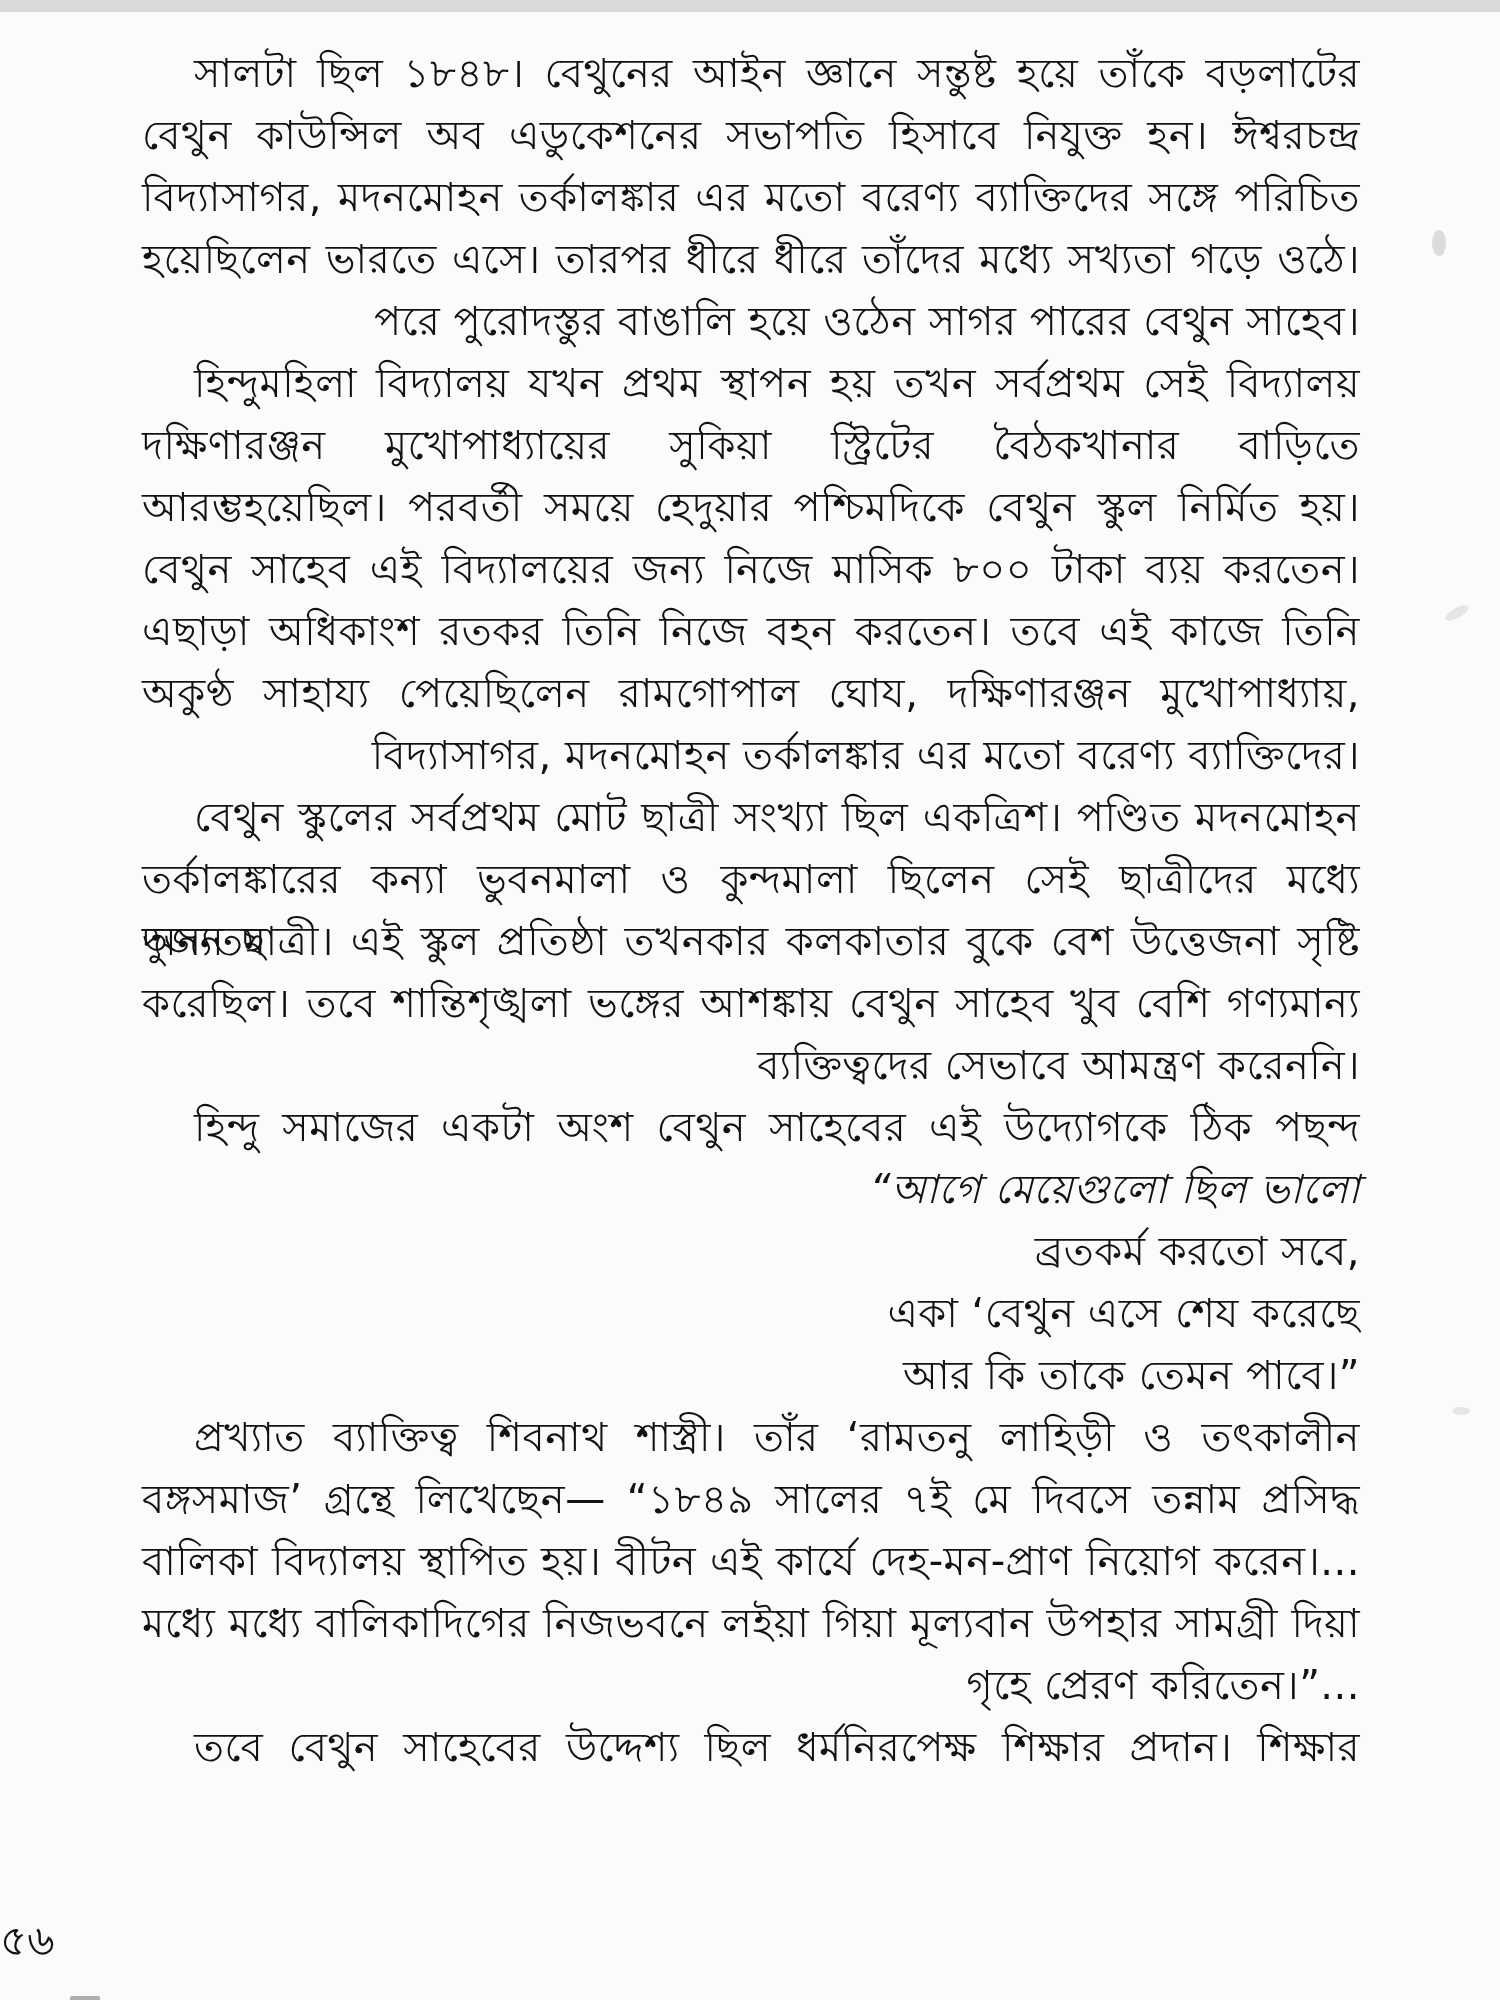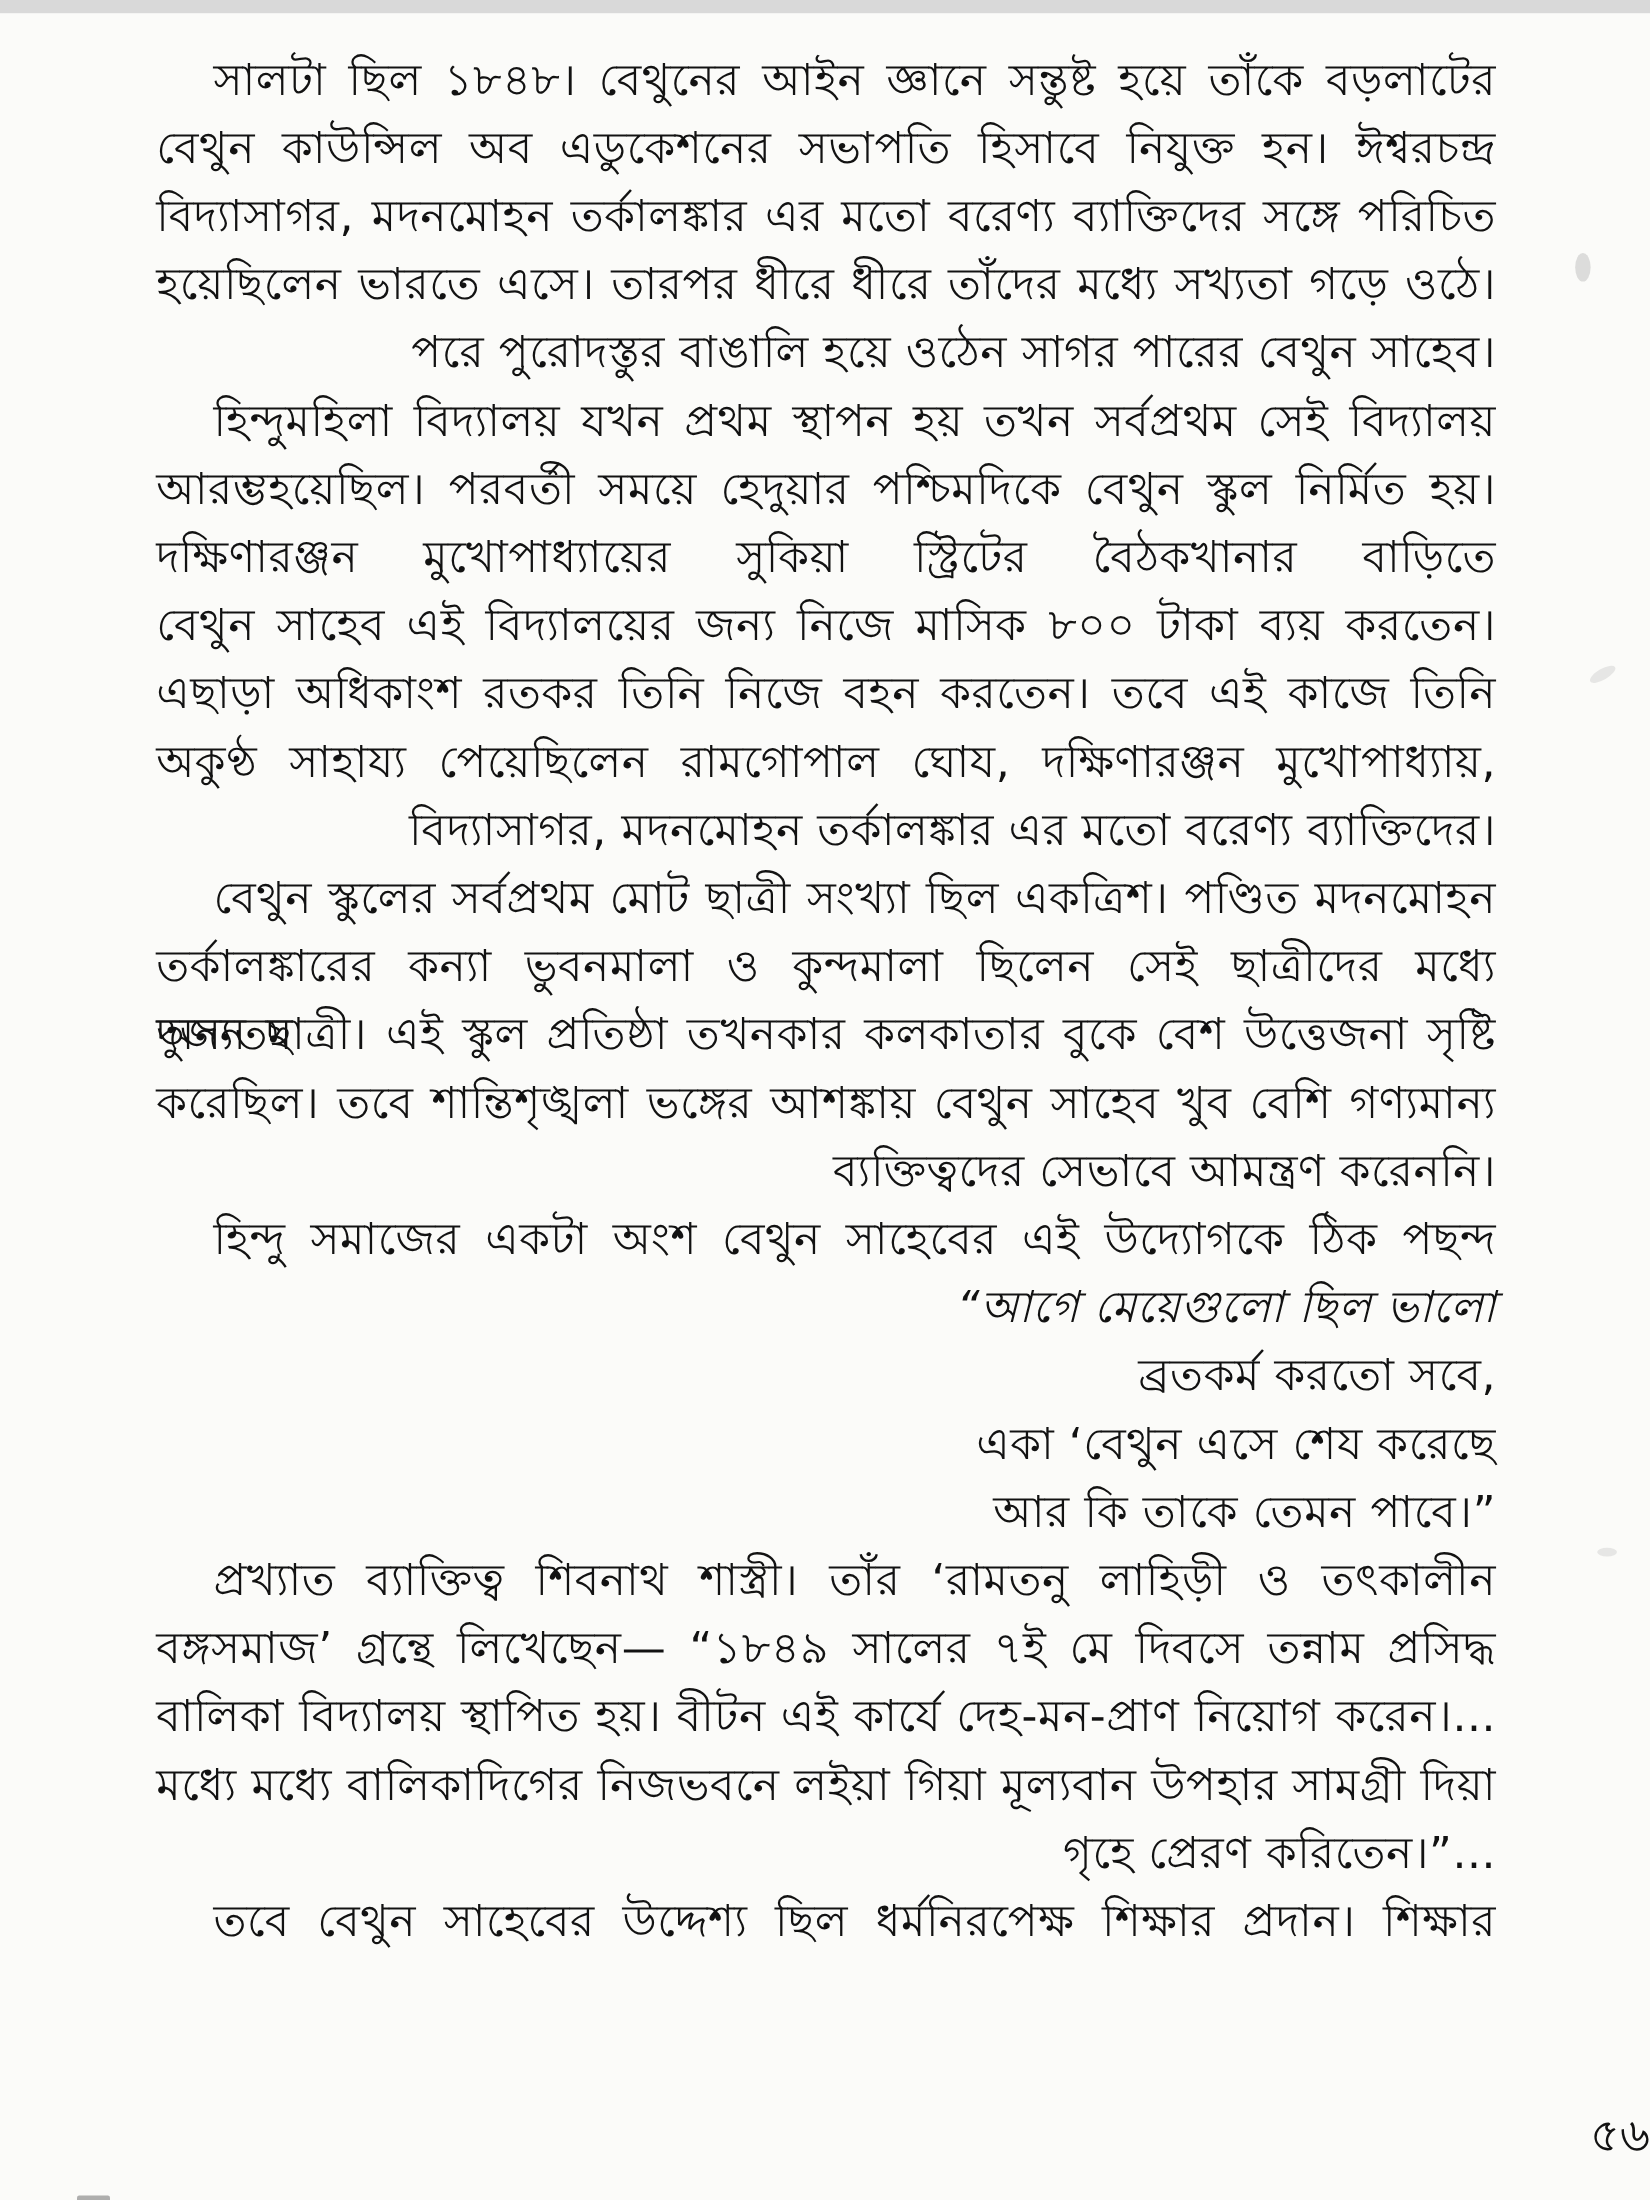--- a/index.html
+++ b/index.html
@@ -38,21 +38,21 @@
   
   .v1 { margin-left: 218px; font-style: italic; }
   .v2 { margin-left: 182px; }
   .v3 { margin-left: 222px; }
   .v4 { margin-left: 190px; }
   .page-number {
     position: absolute;
     top: 1898px;
     left: 0;
     width: 1500px;
-    text-align: right;
+    text-align: left;
     font-size: 42px;
     line-height: 62px;
   }
   
   .smudge {
     position: absolute;
     background: #b5b5b5;
     opacity: 0.45;
     border-radius: 50%;
     pointer-events: none;
@@ -69,22 +69,22 @@
 
   <div class="text-block">
 
     <div class="line j ind">সালটা ছিল ১৮৪৮। বেথুনের আইন জ্ঞানে সন্তুষ্ট হয়ে তাঁকে বড়লাটের</div>
     <div class="line j">বেথুন কাউন্সিল অব এডুকেশনের সভাপতি হিসাবে নিযুক্ত হন। ঈশ্বরচন্দ্র</div>
     <div class="line j">বিদ্যাসাগর, মদনমোহন তর্কালঙ্কার এর মতো বরেণ্য ব্যাক্তিদের সঙ্গে পরিচিত</div>
     <div class="line j">হয়েছিলেন ভারতে এসে। তারপর ধীরে ধীরে তাঁদের মধ্যে সখ্যতা গড়ে ওঠে।</div>
     <div class="line">পরে পুরোদস্তুর বাঙালি হয়ে ওঠেন সাগর পারের বেথুন সাহেব।</div>
 
     <div class="line j ind">হিন্দুমহিলা বিদ্যালয় যখন প্রথম স্থাপন হয় তখন সর্বপ্রথম সেই বিদ্যালয়</div>
+    <div class="line j">দক্ষিণারঞ্জন মুখোপাধ্যায়ের সুকিয়া স্ট্রিটের বৈঠকখানার বাড়িতে</div>
     <div class="line j">আরম্ভহয়েছিল। পরবর্তী সময়ে হেদুয়ার পশ্চিমদিকে বেথুন স্কুল নির্মিত হয়।</div>
-    <div class="line j">দক্ষিণারঞ্জন মুখোপাধ্যায়ের সুকিয়া স্ট্রিটের বৈঠকখানার বাড়িতে</div>
     <div class="line j">বেথুন সাহেব এই বিদ্যালয়ের জন্য নিজে মাসিক ৮০০ টাকা ব্যয় করতেন।</div>
     <div class="line j">এছাড়া অধিকাংশ রতকর তিনি নিজে বহন করতেন। তবে এই কাজে তিনি</div>
     <div class="line j">অকুণ্ঠ সাহায্য পেয়েছিলেন রামগোপাল ঘোয, দক্ষিণারঞ্জন মুখোপাধ্যায়,</div>
     <div class="line">বিদ্যাসাগর, মদনমোহন তর্কালঙ্কার এর মতো বরেণ্য ব্যাক্তিদের।</div>
 
     <div class="line j ind">বেথুন স্কুলের সর্বপ্রথম মোট ছাত্রী সংখ্যা ছিল একত্রিশ। পণ্ডিত মদনমোহন</div>
     <div class="line j">তর্কালঙ্কারের কন্যা ভুবনমালা ও কুন্দমালা ছিলেন সেই ছাত্রীদের মধ্যে অন্যতম</div>
     <div class="line j">দুজন ছাত্রী। এই স্কুল প্রতিষ্ঠা তখনকার কলকাতার বুকে বেশ উত্তেজনা সৃষ্টি</div>
     <div class="line j">করেছিল। তবে শান্তিশৃঙ্খলা ভঙ্গের আশঙ্কায় বেথুন সাহেব খুব বেশি গণ্যমান্য</div>
     <div class="line">ব্যক্তিত্বদের সেভাবে আমন্ত্রণ করেননি।</div>

